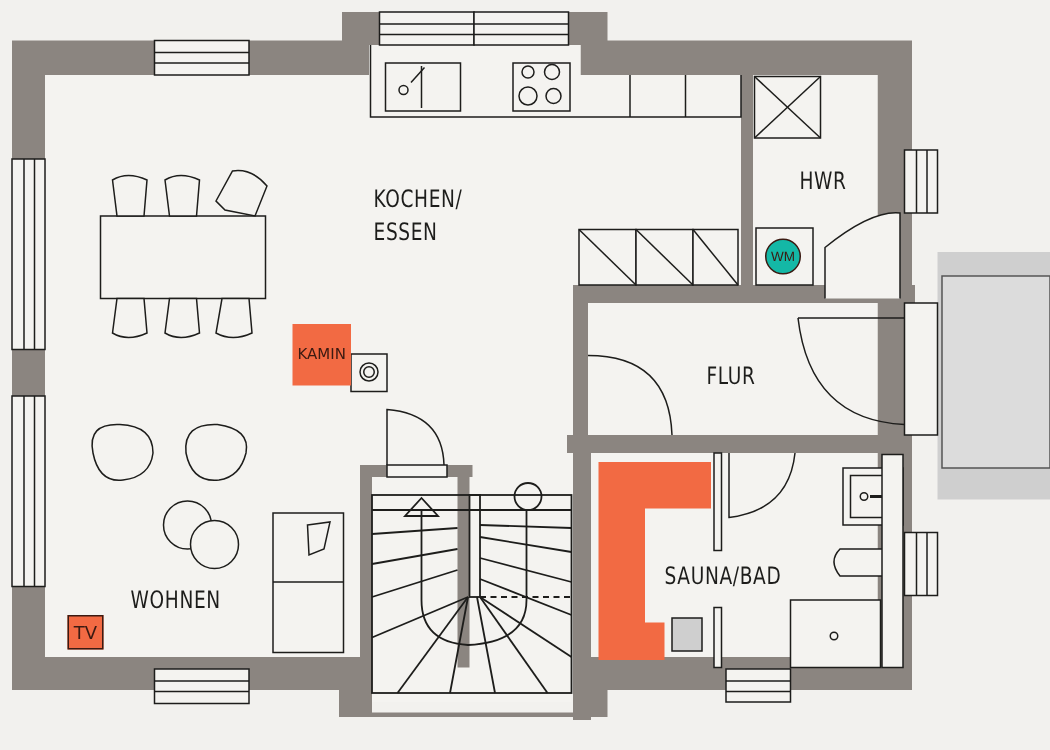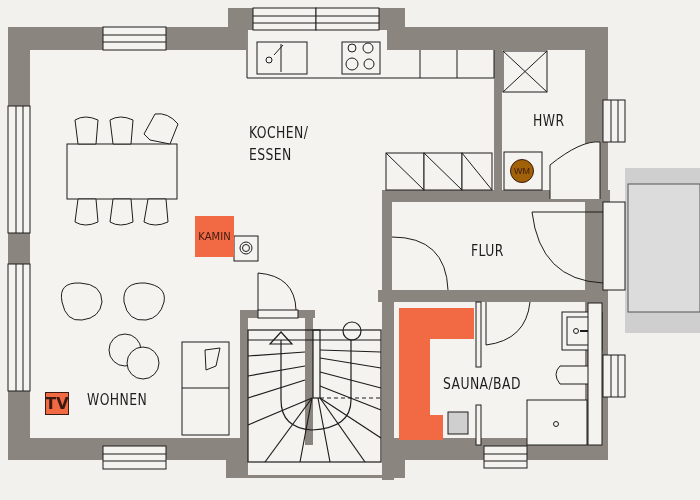--- a/index.html
+++ b/index.html
@@ -1,20 +1,20 @@
 <!DOCTYPE html>
 <html><head>
   <meta charset="utf-8">
   <style>
     html, body { margin: 0; padding: 0; background: #f2f1ee; }
     body { width: 700px; height: 500px; overflow: hidden; position: relative; font-family: "DejaVu Sans", sans-serif; }
     #plan { position: absolute; left: 0; top: 0; width: 700px; height: 500px; }
     .lbl { position: absolute; color: #1d1d1b; font-family: "DejaVu Sans Condensed", "DejaVu Sans", sans-serif; font-size: 16px; letter-spacing: 0.5px; line-height: 22px; white-space: pre; transform: scaleX(0.86); transform-origin: left top; }
     .tag { position: absolute; background: #f26a43; color: #3b1a12; font-family: "DejaVu Sans", sans-serif; font-size: 10px; display: flex; align-items: center; justify-content: center; box-sizing: border-box; }
-    .wm { position: absolute; width: 24px; height: 24px; border-radius: 50%; background: #a16207; border: 1px solid #3b1a12; color: #3b1a12; font-size: 9px; display: flex; align-items: center; justify-content: center; box-sizing: border-box; font-family: Liberation Sans, sans-serif; }
+    .wm { position: absolute; width: 24px; height: 24px; border-radius: 50%; background: #14b8a6; border: 1px solid #3b1a12; color: #3b1a12; font-size: 9px; display: flex; align-items: center; justify-content: center; box-sizing: border-box; font-family: Liberation Sans, sans-serif; }
   </style>
 </head>
 <body>
 
 <svg id="plan" viewBox="0 0 700 500" xmlns="http://www.w3.org/2000/svg">
 
   <g>
     <rect x="625" y="168" width="75" height="165" fill="#cfcfcf"></rect>
     <rect x="628" y="184" width="72" height="128" fill="#dcdcdc" stroke="#555" stroke-width="1"></rect>
   </g>
@@ -199,14 +199,14 @@
 </svg>
 
 <div class="lbl" style="left:249px;top:122px;">KOCHEN/
 ESSEN</div>
 <div class="lbl" style="left:533px;top:110px;">HWR</div>
 <div class="lbl" style="left:471px;top:240px;">FLUR</div>
 <div class="lbl" style="left:87px;top:389px;">WOHNEN</div>
 <div class="lbl" style="left:443px;top:373px;">SAUNA/BAD</div>
 
 <div class="tag" style="left:195px;top:216px;width:39px;height:41px;">KAMIN</div>
-<div class="tag" style="left:45px;top:392px;width:24px;height:23px;border:1px solid #3b1a12;font-size:16px;font-weight:bold;">TV</div>
+<div class="tag" style="left:45px;top:410px;width:24px;height:23px;border:1px solid #3b1a12;font-size:12px;">TV</div>
 <div class="wm" style="left:510px;top:159px;">WM</div>
 
 </body></html>

